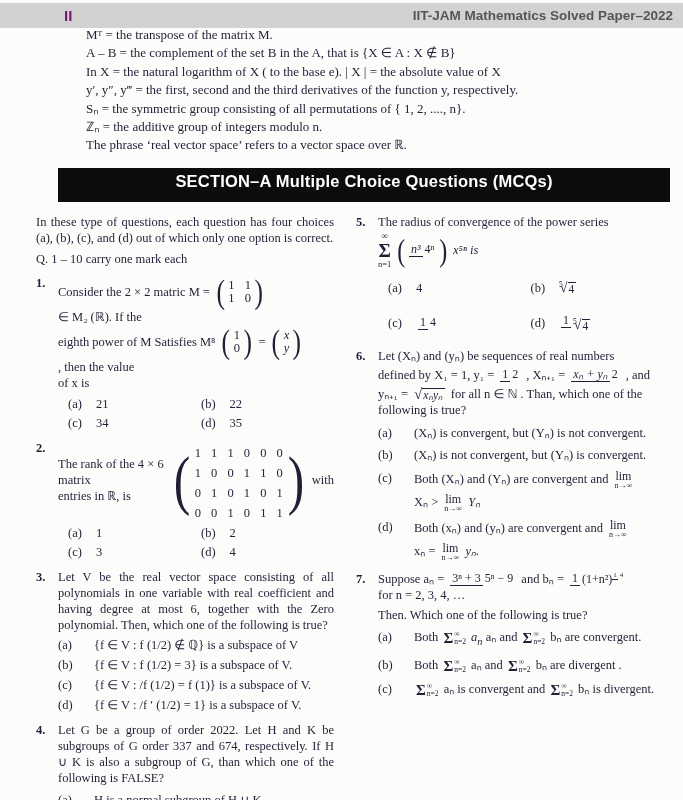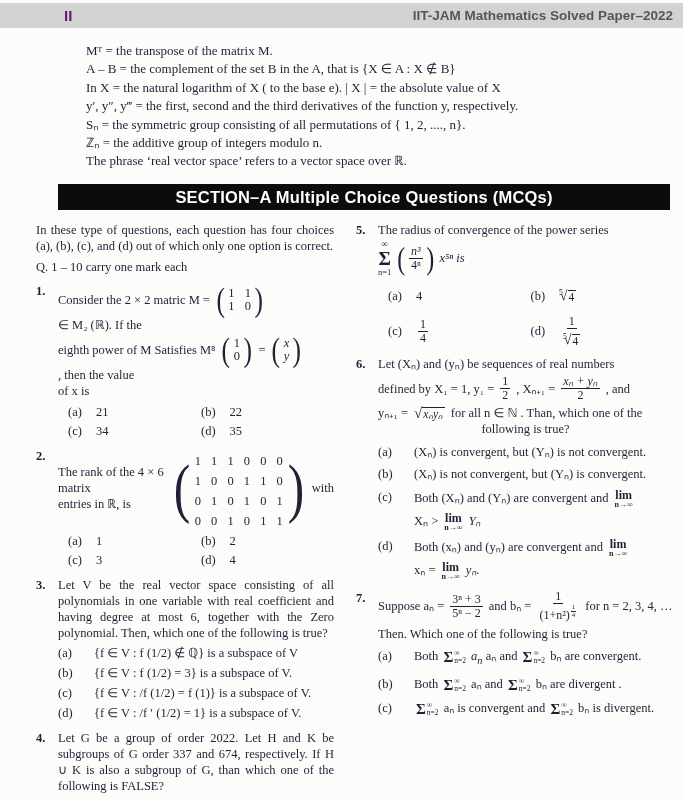--- a/index.html
+++ b/index.html
@@ -11,25 +11,25 @@
   }
   
   .header-bar {
     position:absolute; top:3px; left:0; right:0; height:25px;
     background:#d2d2d0; display:flex; align-items:center;
     font-family:"Liberation Sans", sans-serif;
   }
   .page-num { margin-left:64px; font-size:15px; font-weight:700; color:#701a75; }
   .header-title { margin-left:auto; padding-right:10px; font-size:13.5px; font-weight:700; color:#55555b; }
   
-  .notation { padding:42px 38px 0 86px; }
+  .notation { padding:26px 38px 0 86px; }
   .notation .nline { font-size:13px; line-height:18.4px; }
   
   .section-bar {
-    margin:13px 13px 0 58px; width:612px; height:26px; background:#0c0c0c;
+    margin:13px 13px 0 58px; width:612px; height:34px; background:#0c0c0c;
     color:#ffffff; text-align:center; line-height:26px;
     font-family:"Liberation Sans", sans-serif; font-weight:700; font-size:16.5px;
     letter-spacing:0.2px;
   }
   
   .columns { display:flex; gap:22px; padding:12px 10px 0 36px; }
   .col { text-align:justify; line-height:16px; }
   .col-left { width:298px; flex:none; }
   .col-right { flex:1; }
   .intro { margin-bottom:5px; }
@@ -54,21 +54,21 @@
   .mat .rows { display:flex; flex-direction:column; padding:0 2px; text-align:center; }
   .mat .r { line-height:13px; word-spacing:7px; white-space:pre; text-align:center; }
   .mat.m2::before, .mat.m2::after { font-size:34px; line-height:34px; }
   .mat.m4::before, .mat.m4::after { font-size:66px; line-height:60px; }
   .mat.m4 .r { line-height:14px;margin-top:6px; }
   
   .pgroup { display:inline-flex; align-items:center; vertical-align:middle; }
   .pgroup::before { content:"("; } .pgroup::after { content:")"; }
   .pgroup::before, .pgroup::after { display:inline-block; font-size:32px; line-height:32px; transform:scaleX(0.75); }
   
-  .frac { display:inline-flex; flex-direction:column; align-items:center; vertical-align:middle; line-height:13px; margin:0 2px; font-size:12px; }
+  .frac { display:inline-flex; flex-direction:row; align-items:flex-start; vertical-align:middle; line-height:13px; margin:0 2px; font-size:12px; }
   .frac .fn { border-bottom:1px solid currentColor; padding:0 2px; }
   .frac .fd { padding:0 2px; }
   .frac.tiny { font-size:7px; line-height:7px; margin:0; }
   .frac.tiny .fn { padding:0 1px; }
   
   .bigsum { display:inline-flex; flex-direction:column; align-items:center; vertical-align:middle; line-height:1; margin-right:1px; }
   .bigsum .t { font-size:9px; }
   .bigsum .s { font-size:19px; font-weight:700; }
   .bigsum .b { font-size:8.5px; }
   .sig { display:inline-flex; align-items:center; vertical-align:middle; margin:0 2px; }
@@ -76,21 +76,21 @@
   .sig .ss { display:inline-flex; flex-direction:column; font-size:7.5px; line-height:8px; margin-left:1px; }
   
   .sqrt { display:inline-flex; align-items:flex-start; vertical-align:middle; margin:0 2px; }
   .sqrt .sign { font-size:15px; line-height:15px; }
   .sqrt .body { border-top:1px solid currentColor; padding:0 2px 0 1px; margin-top:1px; font-size:11.5px; line-height:12px; }
   .nroot { display:inline-flex; align-items:flex-start; }
   .nroot .idx { font-size:7.5px; line-height:8px; margin-right:-3px; }
   .nroot .sign { font-size:14px; line-height:14px; }
   .nroot .body { border-top:1px solid currentColor; margin-top:1px; padding:0 2px 0 1px; font-size:11.5px; line-height:12px; }
   
-  .lim { display:inline-flex; flex-direction:column; align-items:center; vertical-align:middle; line-height:1; margin:0 3px;font-weight:bold; }
+  .lim { display:inline-flex; flex-direction:column; align-items:center; vertical-align:middle; line-height:1; margin:0 3px; }
   .lim .lt { font-size:12px; }
   .lim .lb { font-size:8px; }
   sup.expfrac { vertical-align:super; line-height:0; }
   .it { font-style:italic; }
   .qtext { text-align:justify; }
   .optline2 { padding-left:0; margin-top:3px; text-align:left; }
 </style>
 </head>
 <body>
 
@@ -321,21 +321,21 @@
             <span>, and</span>
           </div>
           <div class="mline" style="margin-top:3px">
             <span>yₙ₊₁ =</span>
             <span class="sqrt">
                 <span class="sign">√</span>
                 <span class="body it">xₙyₙ</span>
               </span>
             <span>for all n ∈ ℕ . Than, which one of the</span>
           </div>
-          <div style="text-align:center">following is true?</div>
+          <div style="text-align:left">following is true?</div>
           <div class="orow" style="margin-top:7px">
               <span class="olabel">(a)</span>
               <span class="otext">(Xₙ) is convergent, but (Yₙ) is not convergent.</span>
             </div>
           <div class="orow" style="margin-top:6px">
               <span class="olabel">(b)</span>
               <span class="otext">(Xₙ) is not convergent, but (Yₙ) is convergent.</span>
             </div>
           <div class="orow" style="margin-top:7px">
             <span class="olabel">(c)</span>
@@ -376,21 +376,21 @@
         </div>
       </div>
 
       <div class="q" style="margin-top:6px">
         <span class="qnum">7.</span>
         <div class="qbody">
           <div class="mline">
             <span>Suppose aₙ =</span>
             <span class="frac">
                 <span class="fn">3ⁿ + 3</span>
-                <span class="fd">5ⁿ − 2</span>
+                <span class="fd">5ⁿ − 9</span>
               </span>
             <span>and bₙ =</span>
             <span class="frac">
                 <span class="fn">1</span>
                 <span class="fd"><span>(1+n²)</span><sup class="expfrac"><span class="frac tiny">
                       <span class="fn">1</span>
                       <span class="fd">4</span>
                     </span></sup></span>
               </span>
             <span>for n = 2, 3, 4, …</span>

